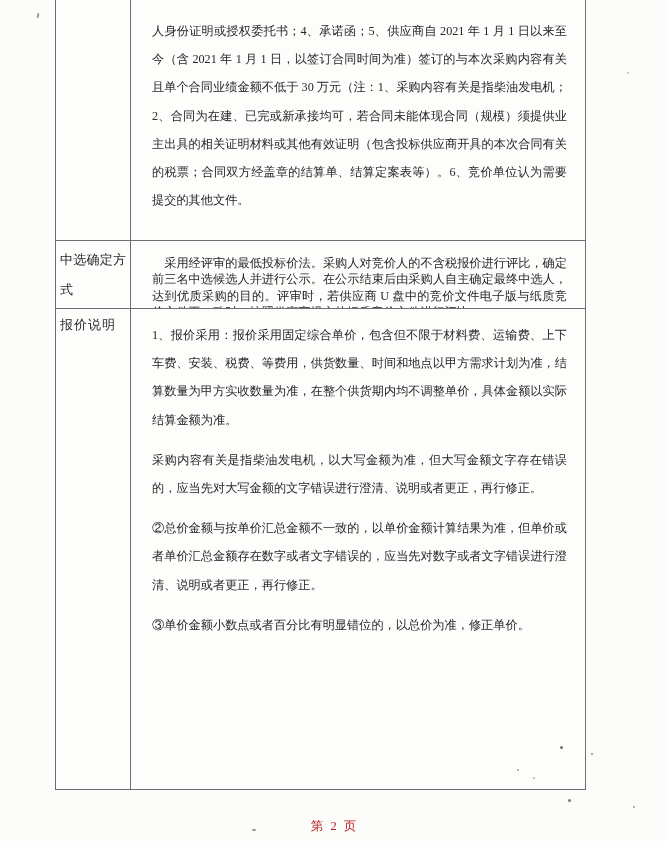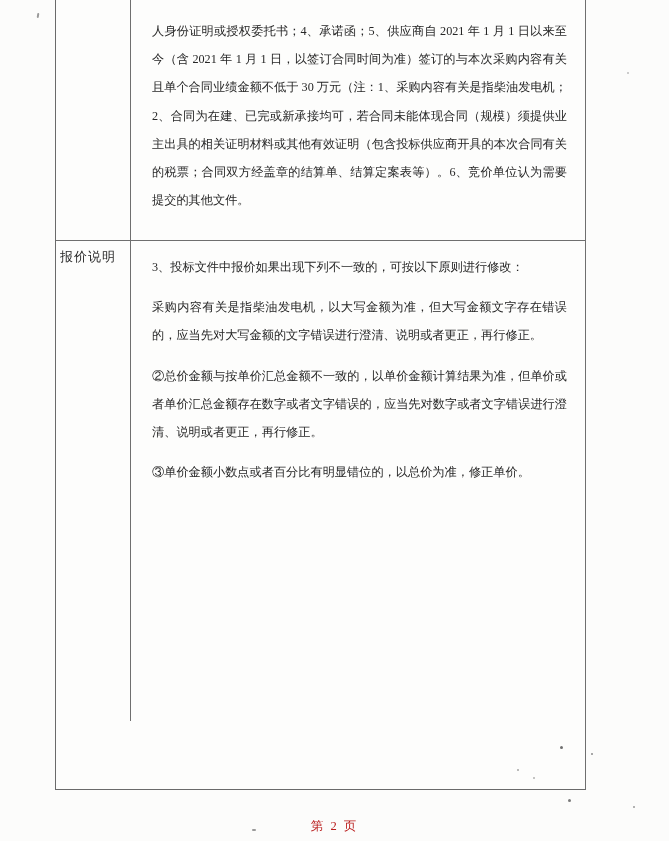--- a/index.html
+++ b/index.html
@@ -84,25 +84,31 @@
 
   <div class="doc-table">
 
     <div class="t-row r1">
       <div class="cell label-cell"></div>
       <div class="cell content-cell">
         <p class="para">人身份证明或授权委托书；4、承诺函；5、供应商自 2021 年 1 月 1 日以来至今（含 2021 年 1 月 1 日，以签订合同时间为准）签订的与本次采购内容有关且单个合同业绩金额不低于 30 万元（注：1、采购内容有关是指柴油发电机；2、合同为在建、已完或新承接均可，若合同未能体现合同（规模）须提供业主出具的相关证明材料或其他有效证明（包含投标供应商开具的本次合同有关的税票；合同双方经盖章的结算单、结算定案表等）。6、竞价单位认为需要提交的其他文件。</p>
       </div>
     </div>
 
+    <div class="t-row r2">
+      <div class="cell label-cell">中选确定方式</div>
+      <div class="cell content-cell">
+        <p class="para indent1">采用经评审的最低投标价法。采购人对竞价人的不含税报价进行评比，确定前三名中选候选人并进行公示。在公示结束后由采购人自主确定最终中选人，达到优质采购的目的。评审时，若供应商 U 盘中的竞价文件电子版与纸质竞价文件不一致时，按照供应商提交的纸质竞价文件进行评比。</p>
+      </div>
+    </div>
 
     <div class="t-row r3">
       <div class="cell label-cell">报价说明</div>
       <div class="cell content-cell">
-        <p class="para">3、投标文件中报价如果出现下列不一致的，可按以下原则进行修改：</p>
+        <p class="para">1、报价采用：报价采用固定综合单价，包含但不限于材料费、运输费、上下车费、安装、税费、等费用，供货数量、时间和地点以甲方需求计划为准，结算数量为甲方实收数量为准，在整个供货期内均不调整单价，具体金额以实际结算金额为准。</p>
         <p class="para">采购内容有关是指柴油发电机，以大写金额为准，但大写金额文字存在错误的，应当先对大写金额的文字错误进行澄清、说明或者更正，再行修正。</p>
         <p class="para">②总价金额与按单价汇总金额不一致的，以单价金额计算结果为准，但单价或者单价汇总金额存在数字或者文字错误的，应当先对数字或者文字错误进行澄清、说明或者更正，再行修正。</p>
         <p class="para">③单价金额小数点或者百分比有明显错位的，以总价为准，修正单价。</p>
       </div>
     </div>
 
   </div>
 
   <div class="footer">第 2 页</div>
 

